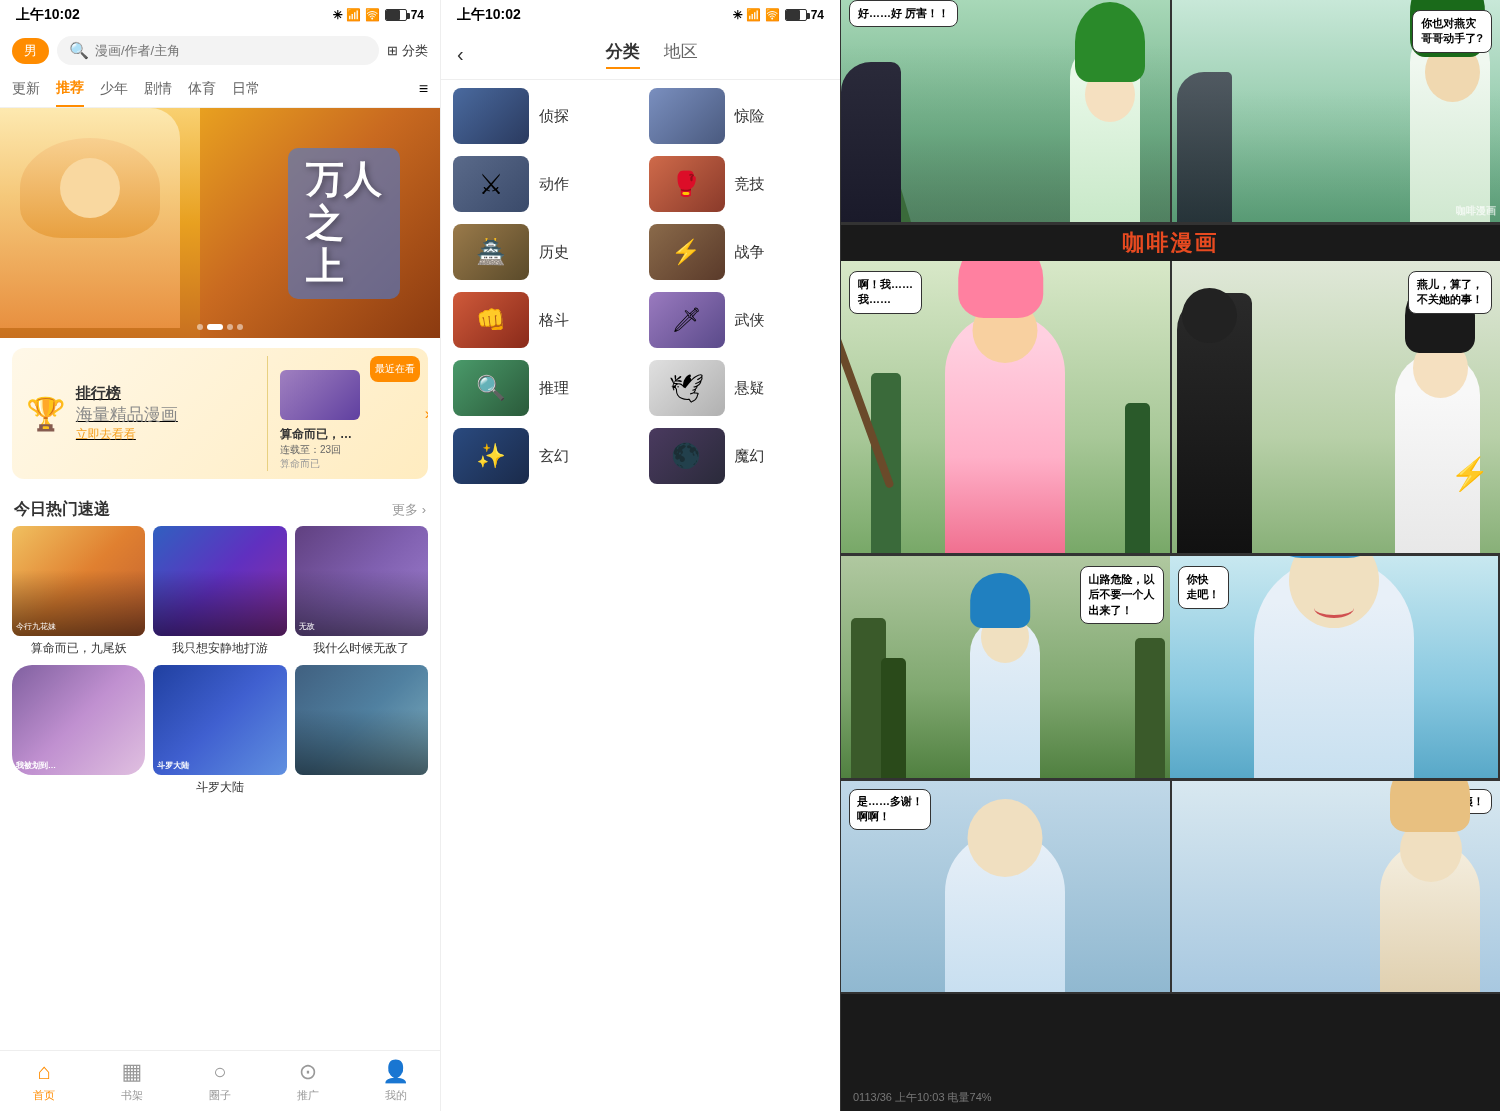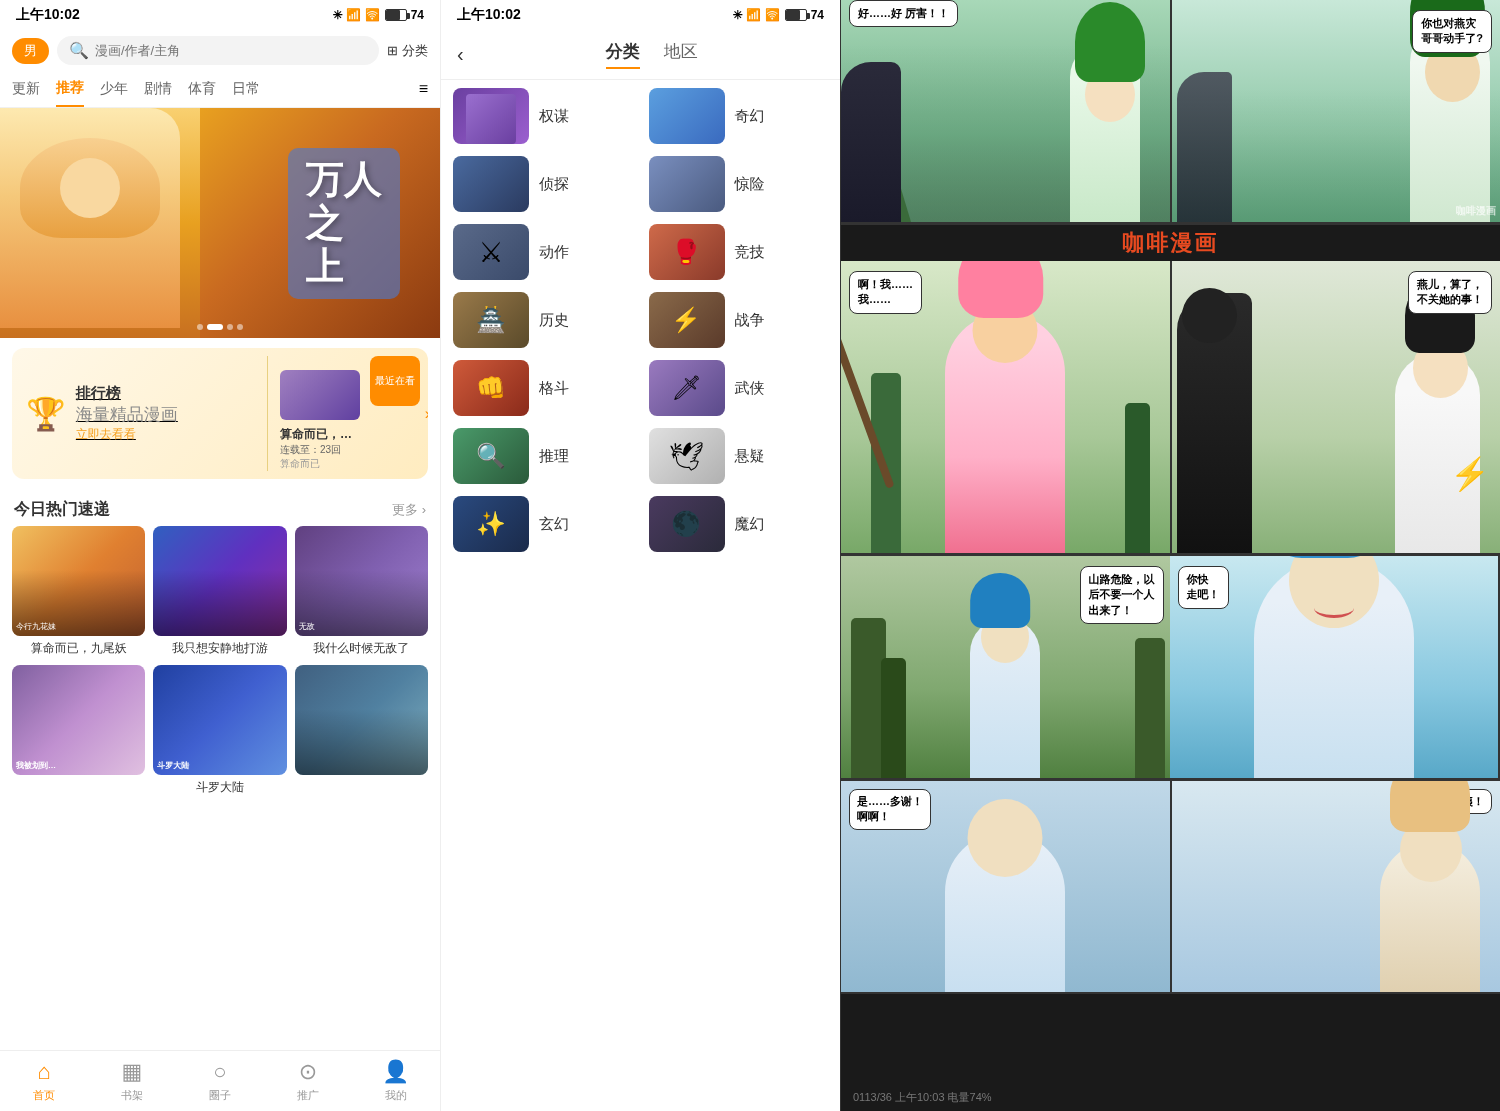--- a/index.html
+++ b/index.html
@@ -186,21 +186,21 @@
     .ranking-sub { font-size: 12px; color: #f5a020; cursor: pointer; }
     .ranking-divider { width: 1px; background: #e8d080; margin: 8px 0; }
     .ranking-right {
       width: 160px;
       padding: 8px 12px;
       display: flex;
       flex-direction: column;
       gap: 2px;
       position: relative;
     }
-    .recent-label { font-size: 10px; color: #999; position: absolute; top: 8px; right: 8px; background: #ff8c00; color: white; padding: 18px 5px; border-radius: 8px; margin-left: 48px; }
+    .recent-label { font-size: 10px; color: #999; position: absolute; top: 8px; right: 8px; background: #ff8c00; color: white; padding: 6px 5px; border-radius: 8px; margin-left: 48px; }
     .recent-arrow { position: absolute; right: -2px; top: 50%; transform: translateY(-50%); color: #ff8c00; font-size: 16px; }
 
     
     .section-header {
       display: flex;
       justify-content: space-between;
       align-items: center;
       padding: 10px 14px 6px;
     }
     .section-title { font-size: 16px; font-weight: 700; color: #333; }
@@ -320,21 +320,21 @@
       align-items: center;
       font-size: 11px;
       color: #777;
       flex-shrink: 0;
     }
 
     
     .thumb-1 { background: linear-gradient(135deg, #f0c060 0%, #e08030 50%, #c06030 100%); position:relative; overflow:hidden; }
     .thumb-2 { background: linear-gradient(135deg, #3060c0 0%, #6030c0 50%, #9030a0 100%); position:relative; overflow:hidden; }
     .thumb-3 { background: linear-gradient(135deg, #604080 0%, #8060b0 50%, #a080d0 100%); position:relative; overflow:hidden; }
-    .thumb-4 { background: linear-gradient(135deg, #8060a0 0%, #c090d0 50%, #e0c0e0 100%); position:relative; overflow:hidden; }
+    .thumb-4 { background: linear-gradient(135deg, #8060a0 0%, #c090d0 50%, #e0c0e0 100%); position:relative; overflow:hidden;border-radius:20px; }
     .thumb-5 { background: linear-gradient(135deg, #2040a0 0%, #4060d0 50%, #6090e0 100%); position:relative; overflow:hidden; }
     .thumb-6 { background: linear-gradient(135deg, #406080 0%, #5080a0 50%, #80b0c0 100%); position:relative; overflow:hidden; }
     .cat-item-thumb-inner {
       width: 100%;
       height: 100%;
       display: flex;
       align-items: flex-end;
       justify-content: center;
       overflow: hidden;
     }
@@ -508,36 +508,20 @@
   <div class="cat-header">
     <span class="cat-back">‹</span>
     <div class="cat-tabs">
       <span class="cat-tab active">分类</span>
       <span class="cat-tab">地区</span>
     </div>
   </div>
 
   <div class="cat-grid">
 
-    <div class="cat-row">
-      <div class="cat-item">
-        <div class="cat-thumb ct-purple">
-          <div class="cat-item-thumb-inner">
-            <div style="width:50px;height:50px;background:linear-gradient(135deg,#9a6fcf,#6a3fa0);border-radius:4px;"></div>
-          </div>
-        </div>
-        <span class="cat-label">权谋</span>
-      </div>
-      <div class="cat-item">
-        <div class="cat-thumb ct-blue">
-          <div style="width:100%;height:100%;background:linear-gradient(135deg,#5b9fdf,#3a6abf);"></div>
-        </div>
-        <span class="cat-label">奇幻</span>
-      </div>
-    </div>
 
     <div class="cat-row">
       <div class="cat-item">
         <div class="cat-thumb ct-dark">
           <div style="width:100%;height:100%;background:linear-gradient(135deg,#4a6a9f,#2a3a5f);"></div>
         </div>
         <span class="cat-label">侦探</span>
       </div>
       <div class="cat-item">
         <div class="cat-thumb ct-action">

